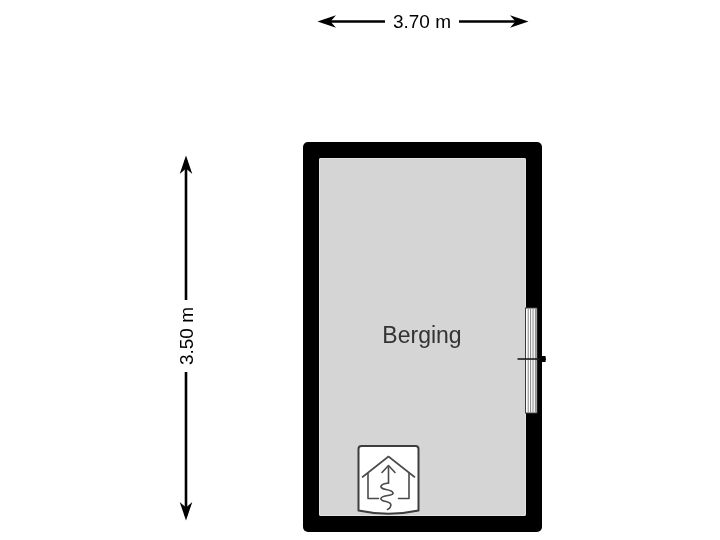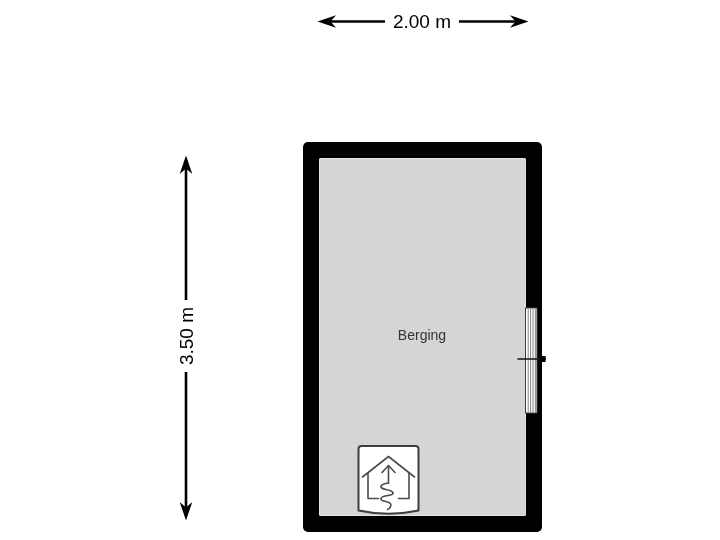--- a/index.html
+++ b/index.html
@@ -38,21 +38,21 @@
     box-shadow: inset 0 0 0 1px #e3e3e3;
   }
   .room-label {
     position: absolute;
     left: 352px;
     top: 322px;
     width: 140px;
     height: 26px;
     line-height: 26px;
     text-align: center;
-    font-size: 14px;
+    font-size: 23px;
     color: #333333;
     z-index: 5;
   }
   
   .dim-label {
     position: absolute;
     background: #ffffff;
     border-radius: 9px;
     text-align: center;
     font-size: 19px;
@@ -138,17 +138,17 @@
         <path d="M 388.5 483
                  C 380 484, 378 488, 386 489.5
                  C 394 491, 396 494.5, 388 495.5
                  C 380 496.5, 378 500, 386 501.5
                  C 390.5 502.4, 391.5 504.5, 390.5 506.5
                  C 390 508, 389 509, 387.5 509.5"></path>
       </g>
     </g>
   </svg>
 
-  <div class="dim-label horizontal">2.00 m</div>
+  <div class="dim-label horizontal">3.70 m</div>
 
   <div class="dim-label vertical">3.50 m</div>
 
 </div>
 
 </body></html>

